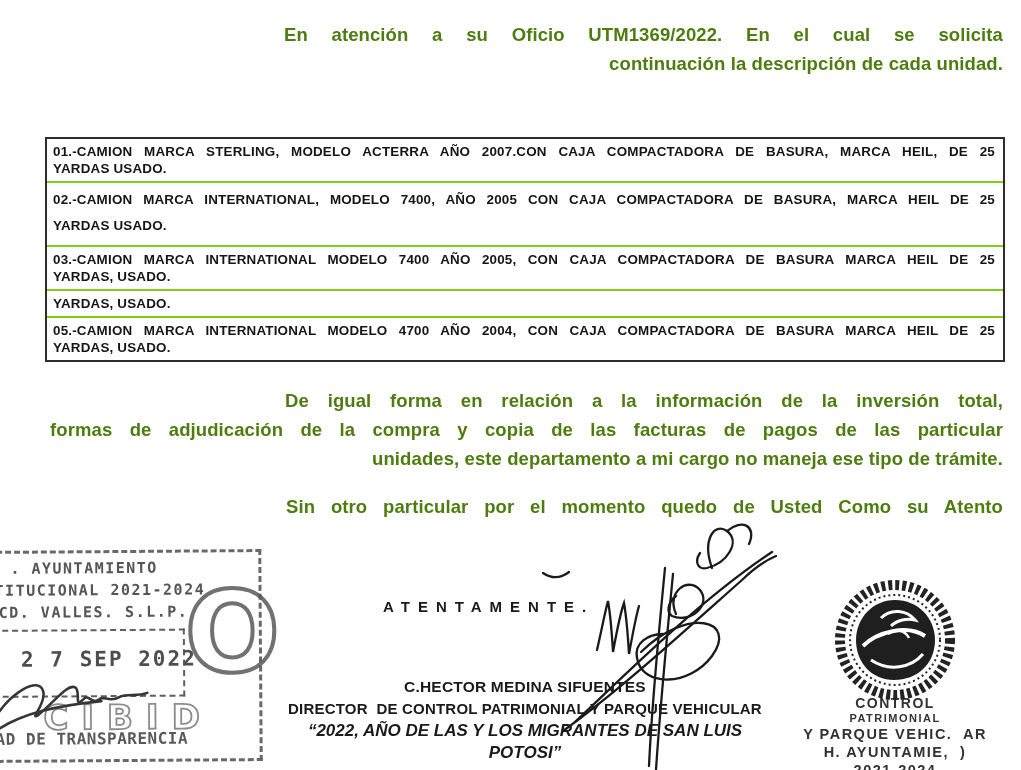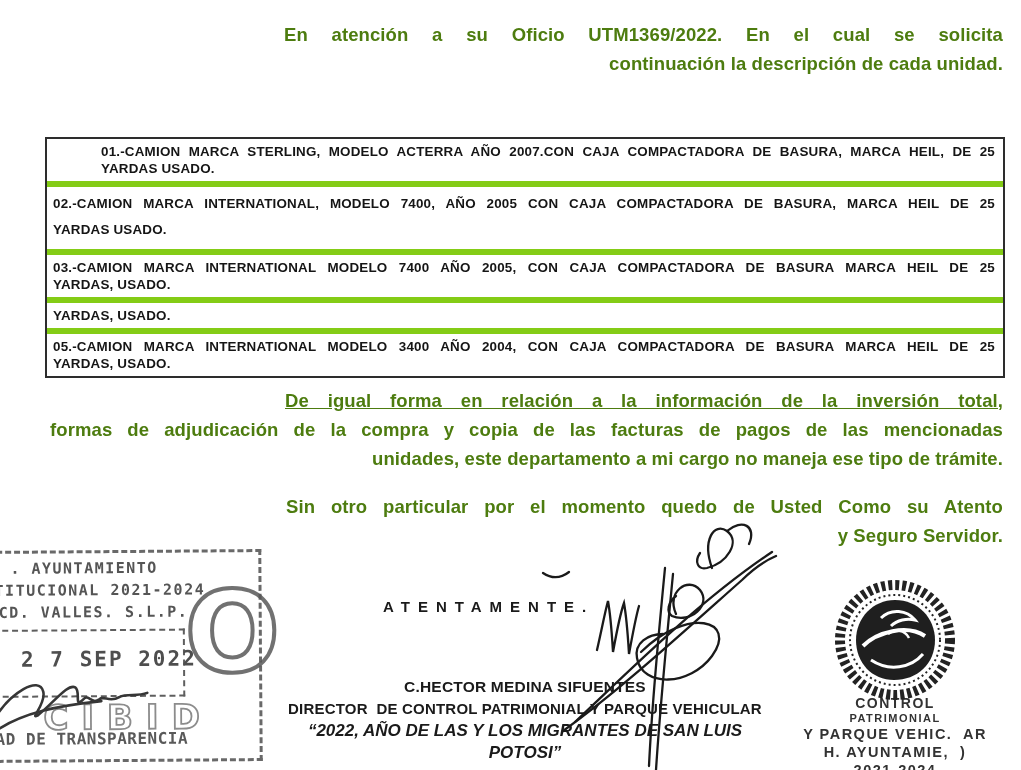--- a/index.html
+++ b/index.html
@@ -8,30 +8,30 @@
     background:#ffffff; font-family:"Liberation Sans", sans-serif;
   }
   
   .para { position:absolute; color:#4d7c0f; font-weight:600; font-size:18.5px;
           line-height:29px; letter-spacing:0.1px; }
   .jline { text-align:justify; text-align-last:justify; }
   .lline { text-align:right; }
   .p1 { left:66px; top:20px; width:937px; }
   .p1 .first { padding-left:218px; }
   .p2 { left:50px; top:386px; width:953px; }
-  .p2 .first { padding-left:235px;text-decoration:underline; }
+  .p2 .first { padding-left:235px; }
   .p3 { left:38px; top:492px; width:965px; }
   .p3 .first { padding-left:248px; }
 
   
   .truck-table { position:absolute; left:45px; top:137px; width:956px;
                  border:2px solid #2d2d2d; background:#fff; }
-  .trow { border-top:6px solid #84cc16; padding:4px 8px 4px 6px;
+  .trow { border-top:2px solid #84cc16; padding:4px 8px 4px 6px;
           font-weight:700; font-size:13.4px; color:#151515; letter-spacing:0.2px; }
-  .trow:first-child { border-top:none;margin-left:48px; }
+  .trow:first-child { border-top:none; }
   .trow .tl { line-height:17px; }
   .trow .tl1 { text-align:justify; text-align-last:justify; }
   .trow.tall { padding:4px 8px 6px 6px; }
   .trow.tall .tl { line-height:26px; }
 
   
   .atentamente { position:absolute; left:383px; top:598px; font-size:15px;
                  font-weight:700; letter-spacing:8px; color:#1a1a1a; }
   .sig-block { position:absolute; left:270px; top:676px; width:510px;
                text-align:center; color:#1a1a1a; }
@@ -100,34 +100,33 @@
     <div class="tl">YARDAS USADO.</div>
   </div>
   <div class="trow">
     <div class="tl tl1">03.-CAMION MARCA INTERNATIONAL MODELO 7400 AÑO 2005, CON CAJA COMPACTADORA DE BASURA MARCA HEIL DE 25</div>
     <div class="tl">YARDAS, USADO.</div>
   </div>
   <div class="trow">
     <div class="tl">YARDAS, USADO.</div>
   </div>
   <div class="trow">
-    <div class="tl tl1">05.-CAMION MARCA INTERNATIONAL MODELO 3400 AÑO 2004, CON CAJA COMPACTADORA DE BASURA MARCA HEIL DE 25</div>
+    <div class="tl tl1">05.-CAMION MARCA INTERNATIONAL MODELO 4700 AÑO 2004, CON CAJA COMPACTADORA DE BASURA MARCA HEIL DE 25</div>
     <div class="tl">YARDAS, USADO.</div>
   </div>
 </div>
 
 <div class="para p2">
   <div class="jline first">De igual forma en relación a la información de la inversión total,</div>
-  <div class="jline">formas de adjudicación de la compra y copia de las facturas de pagos de las mencionadas</div>
+  <div class="jline">formas de adjudicación de la compra y copia de las facturas de pagos de las particular</div>
   <div class="lline">unidades, este departamento a mi cargo no maneja ese tipo de trámite.</div>
 </div>
 
 <div class="para p3">
   <div class="jline first">Sin otro particular por el momento quedo de Usted Como su Atento</div>
-  <div class="lline">y Seguro Servidor.</div>
 </div>
 
 <div class="atentamente">ATENTAMENTE.</div>
 
 <div class="sig-block">
   <div class="sig-name">C.HECTOR MEDINA SIFUENTES</div>
   <div class="sig-title">DIRECTOR  DE CONTROL PATRIMONIAL Y PARQUE VEHICULAR</div>
   <div class="sig-motto">“2022, AÑO DE LAS Y LOS MIGRANTES DE SAN LUIS POTOSI”</div>
 </div>
 

